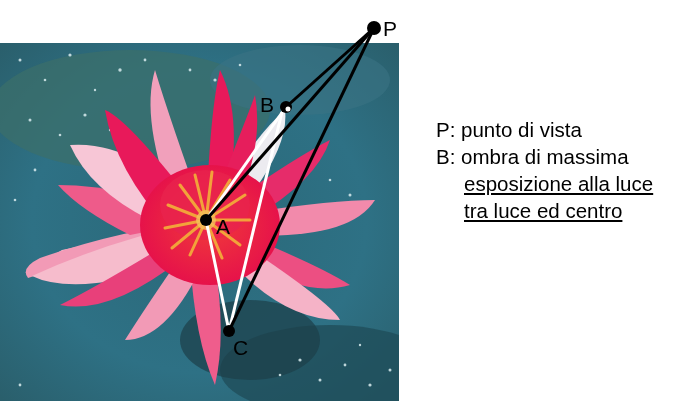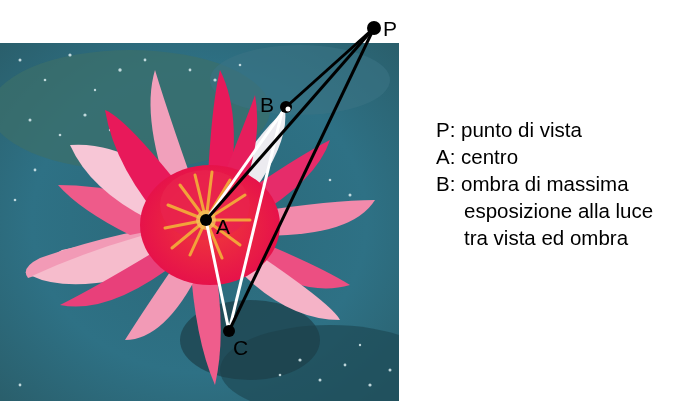--- a/index.html
+++ b/index.html
@@ -3,21 +3,21 @@
 <meta charset="utf-8">
 <style>
   html, body { margin:0; padding:0; background:#ffffff; }
   body { width:691px; height:401px; position:relative; overflow:hidden;
          font-family:"Liberation Sans", sans-serif; }
   .photo { position:absolute; left:0; top:43px; width:399px; height:358px; overflow:hidden;
            background:#2f6f82; }
   .overlay { position:absolute; left:0; top:0; width:691px; height:401px; }
   .legend { position:absolute; left:425px; top:116px; font-size:20.5px; line-height:27px; color:#000;margin-left:11px; }
   .legend .row { white-space:nowrap; }
-  .legend .indent { padding-left:28px; }
+  .legend .indent { padding-left:28px;text-decoration:underline; }
   .pt-label { position:absolute; font-size:21px; color:#000; line-height:1; }
 </style>
 </head>
 <body>
 
 <div class="photo">
   <svg width="399" height="358" viewBox="0 43 399 358" xmlns="http://www.w3.org/2000/svg">
     <defs>
       <radialGradient id="water" cx="50%" cy="50%" r="70%">
         <stop offset="0%" stop-color="#2a6878"></stop>
@@ -128,17 +128,16 @@
   <circle cx="229" cy="331" r="6" fill="#000"></circle>
 </svg>
 
 <span class="pt-label" style="left:383px; top:18px;">P</span>
 <span class="pt-label" style="left:260px; top:94px;">B</span>
 <span class="pt-label" style="left:216px; top:216px;">A</span>
 <span class="pt-label" style="left:233px; top:337px;">C</span>
 
 <div class="legend">
   <div class="row">P: punto di vista</div>
-  <div class="row">A: centro</div>
   <div class="row">B: ombra di massima</div>
   <div class="row indent">esposizione alla luce</div>
-  <div class="row indent">tra vista ed ombra</div>
+  <div class="row indent">tra luce ed centro</div>
 </div>
 
 </body></html>

